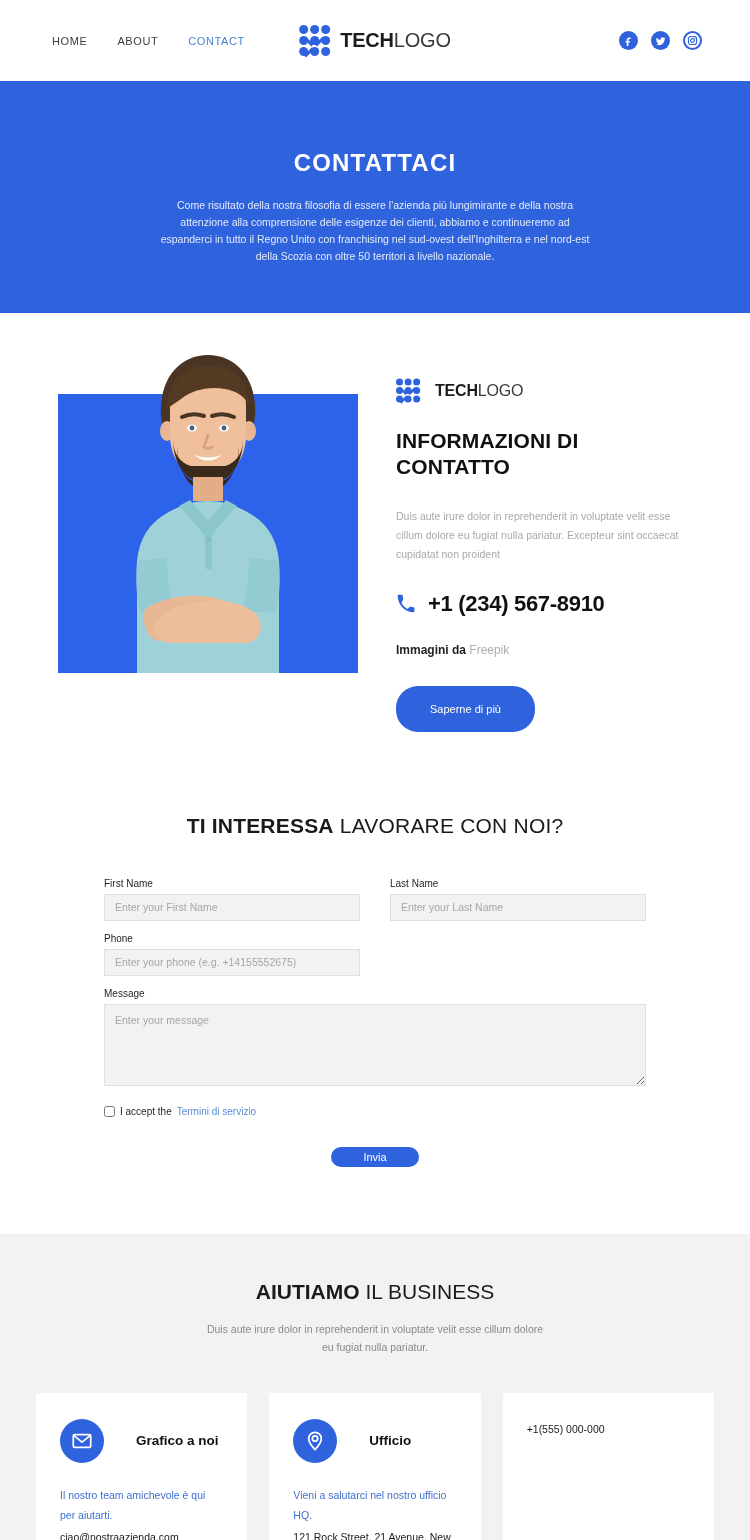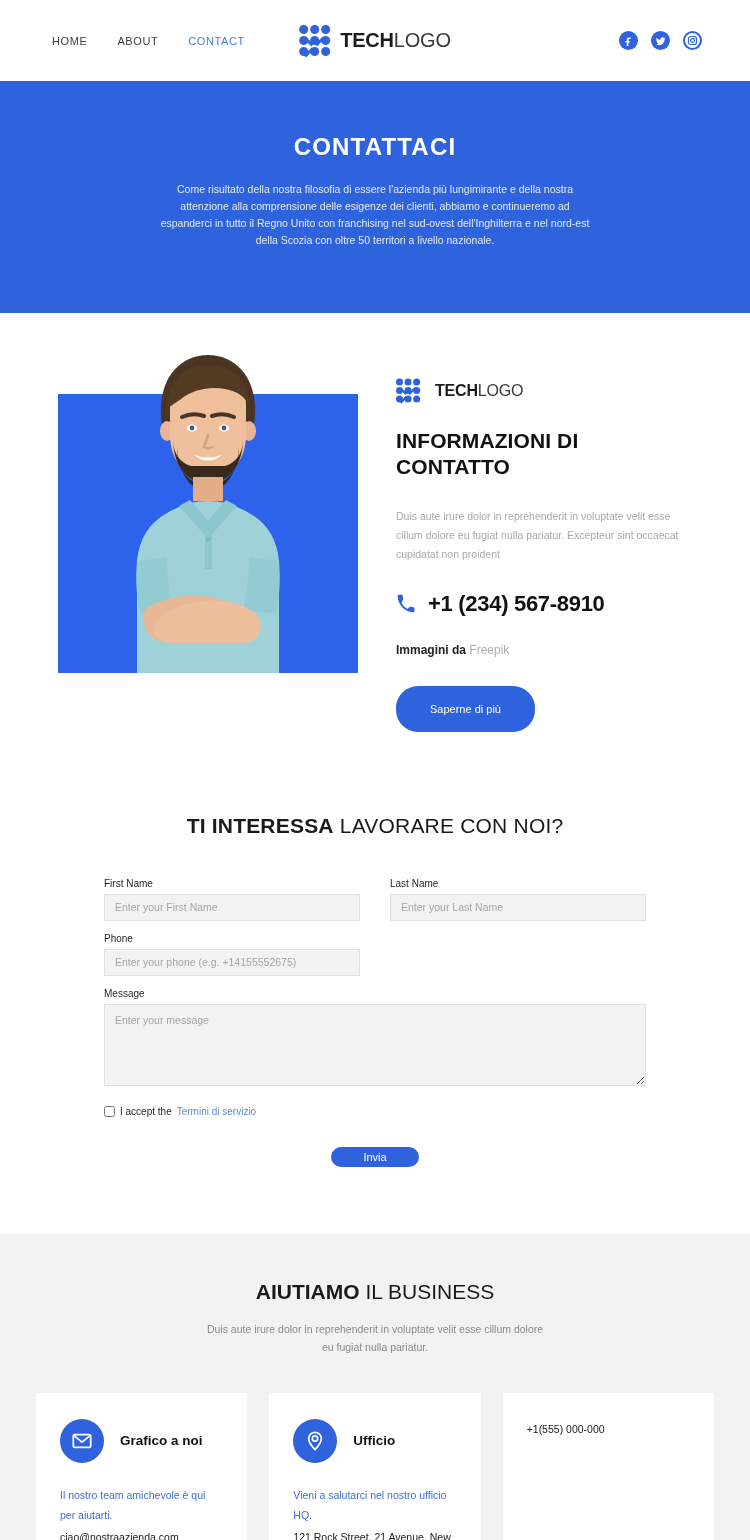--- a/index.html
+++ b/index.html
@@ -78,21 +78,21 @@
   .soc.tw { background: #2f62dd; }
   .soc.ig { background: #ffffff; border: 2px solid #2f62dd; }
 
   
   .hero {
     background: #2f62dd;
     height: 232px;
     display: flex;
     flex-direction: column;
     align-items: center;
-    padding-top: 52px;
+    padding-top: 68px;
   }
   .hero h1 {
     color: #ffffff;
     font-size: 24px;
     font-weight: 700;
     letter-spacing: 1.2px;
     margin-bottom: 20px;
   }
   .hero p {
     color: #e3ebfb;
@@ -269,21 +269,21 @@
     min-height: 182px;
   }
   .card-head { display: flex; align-items: center; gap: 16px; margin-bottom: 22px; }
   .card-icon {
     width: 44px; height: 44px;
     border-radius: 50%;
     background: #2f62dd;
     display: flex; align-items: center; justify-content: center;
     flex: none;
   }
-  .card-title { font-size: 13.5px; font-weight: 700; color: #111111; }
+  .card-title { font-size: 13.5px; font-weight: 700; color: #111111; margin-left: 16px; }
   .card-note {
     font-size: 10.5px;
     line-height: 1.95;
     color: #3f6fd0;
     margin-bottom: 2px;
   }
   .card-value {
     font-size: 10.5px;
     line-height: 1.95;
     color: #1a1a1a;

